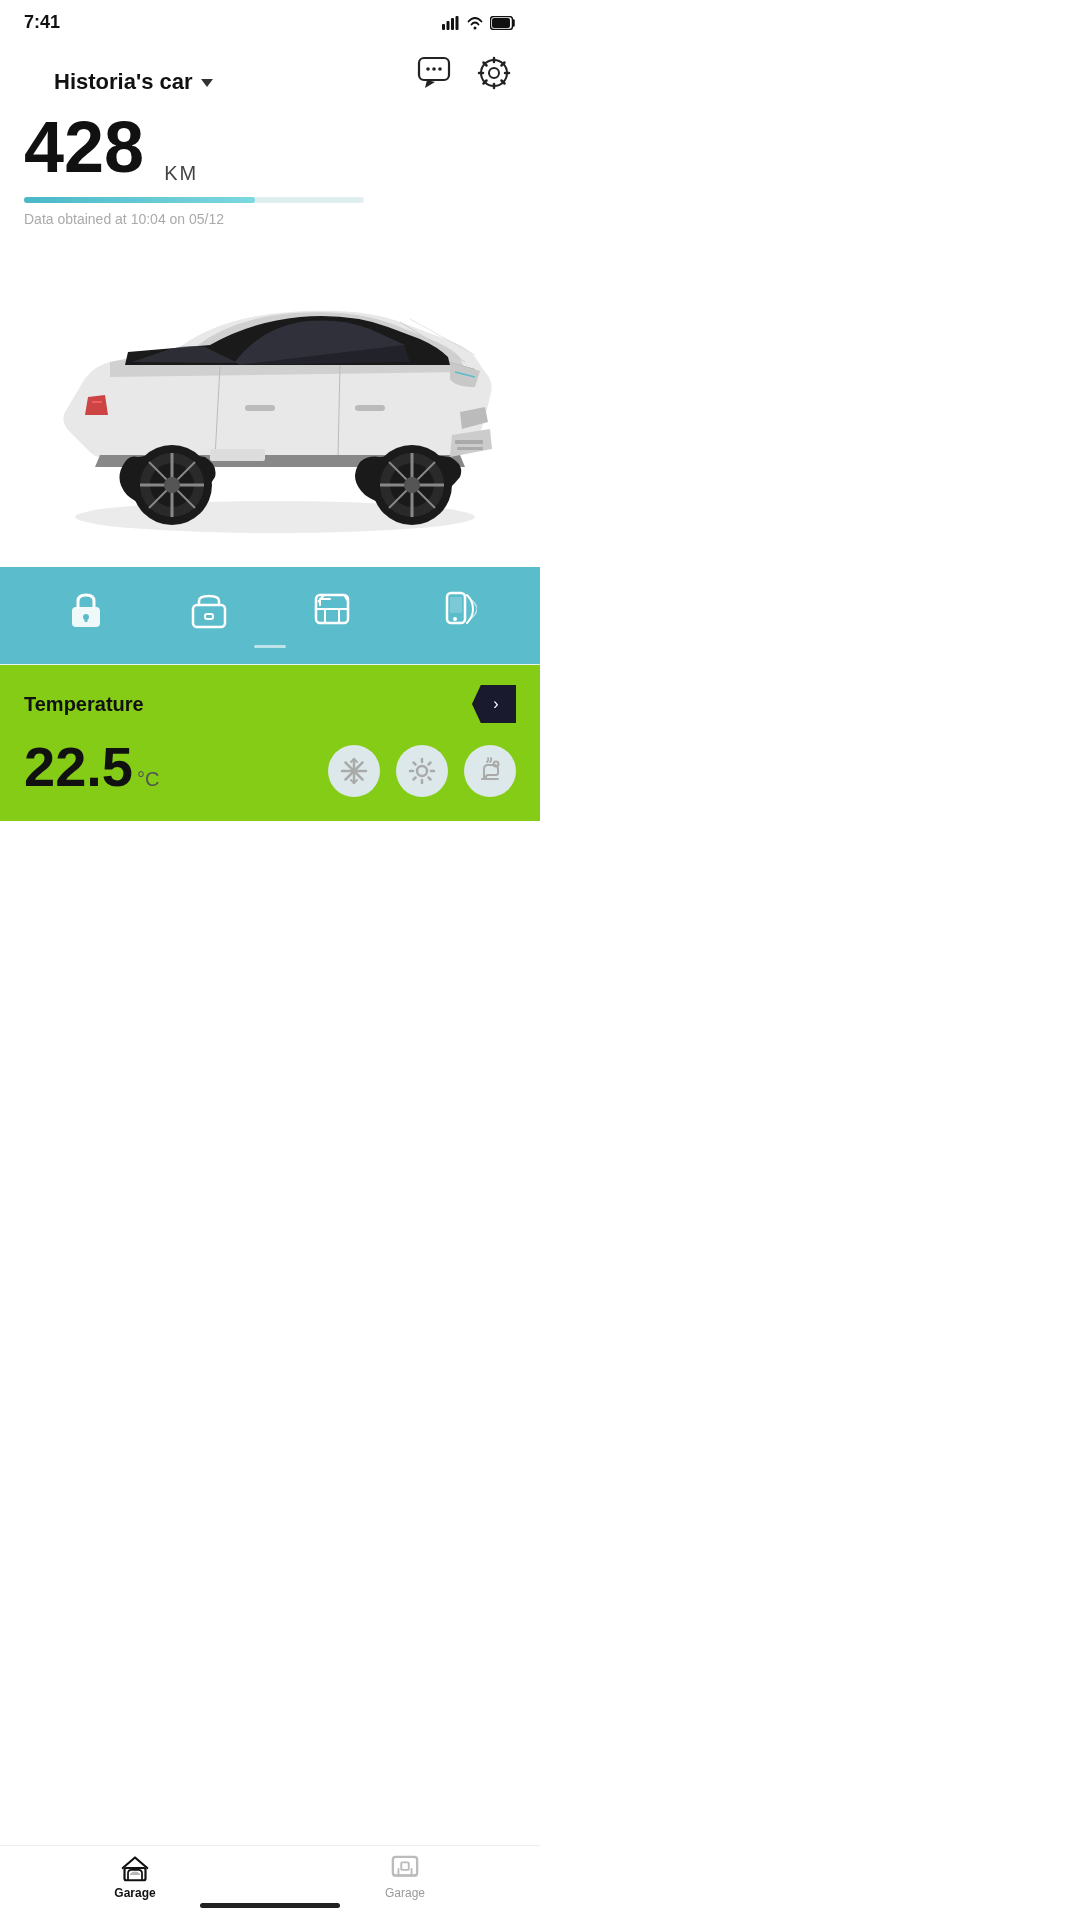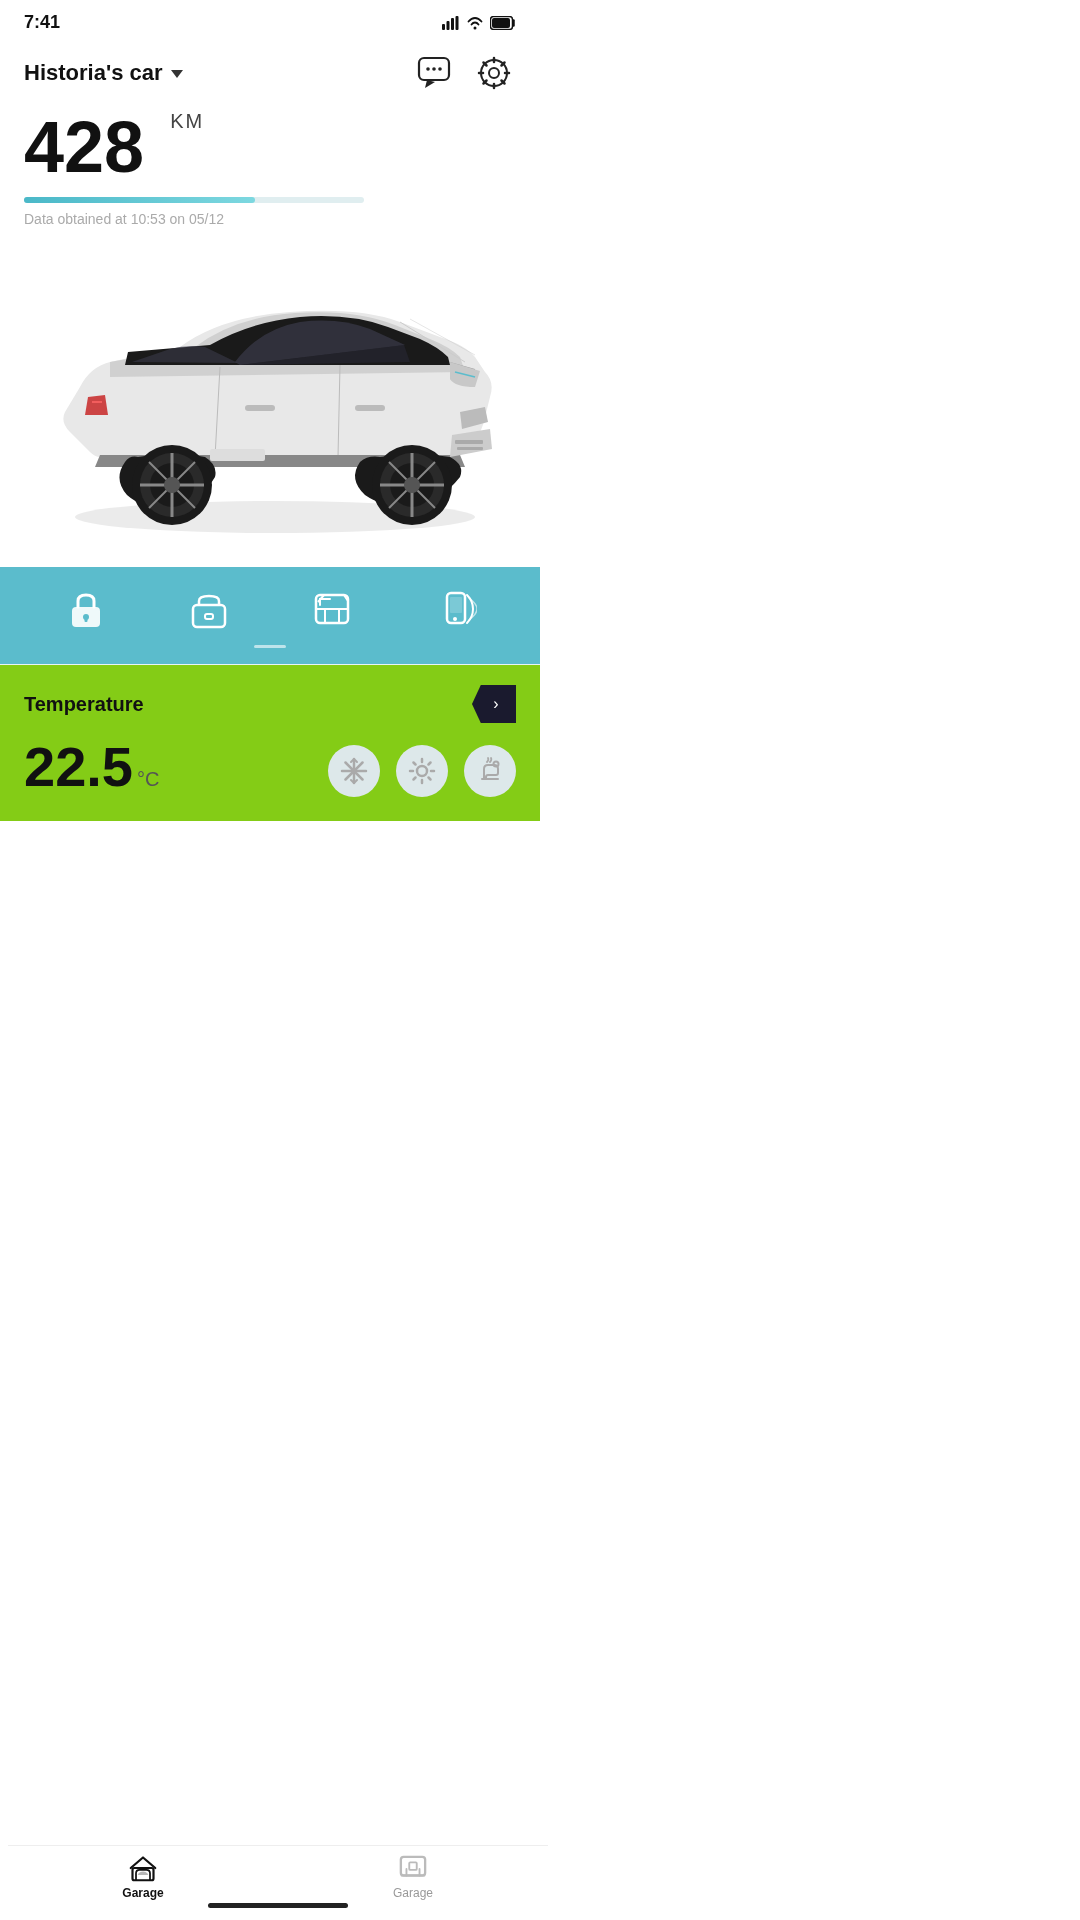--- a/index.html
+++ b/index.html
@@ -28,22 +28,23 @@
     .status-icons {
       display: flex;
       align-items: center;
       gap: 6px;
     }
 
     
     .header {
       display: flex;
       justify-content: space-between;
-      align-items: center;
+      align-items: flex-end;
       padding: 10px 24px 8px;
+      margin-left: 30px;
     }
     .car-title {
       display: flex;
       align-items: center;
       gap: 8px;
       font-size: 22px;
       font-weight: 600;
       color: #111;
       cursor: pointer;
     }
@@ -71,22 +72,22 @@
     
     .range-section {
       padding: 8px 24px 0;
     }
     .range-value {
       font-size: 72px;
       font-weight: 800;
       color: #111;
       line-height: 1;
       display: flex;
-      align-items: flex-start;
-      gap: 26px;
+      align-items: flex-end;
+      gap: 20px;
     }
     .range-unit {
       font-size: 20px;
       font-weight: 500;
       color: #444;
       letter-spacing: 2px;
     }
     .range-bar-container {
       margin: 14px 0 8px;
       height: 6px;
@@ -222,21 +223,21 @@
     }
     .temp-mode-icon svg {
       width: 28px;
       height: 28px;
     }
 
     
     .bottom-nav {
       position: fixed;
       bottom: 0;
-      left: 8px;
+      left: 0;
       width: 540px;
       background: #fff;
       border-top: 1px solid #eee;
       display: flex;
       justify-content: space-around;
       padding: 8px 0 20px;
     }
     .nav-item {
       display: flex;
       flex-direction: column;
@@ -337,21 +338,21 @@
   </div>
 
   <div class="range-section">
     <div class="range-value">
       <span style="font-size:72px;font-weight:800;color:#111;">428</span>
       <span class="range-unit">KM</span>
     </div>
     <div class="range-bar-container">
       <div class="range-bar-fill"></div>
     </div>
-    <div class="range-timestamp">Data obtained at 10:53 on 05/12</div>
+    <div class="range-timestamp">Data obtained at 10:04 on 05/12</div>
   </div>
 
   <div class="car-image-container">
     <svg class="car-svg-wrapper" viewBox="0 0 500 280" xmlns="http://www.w3.org/2000/svg">
 
       <ellipse cx="255" cy="260" rx="200" ry="16" fill="rgba(0,0,0,0.08)"></ellipse>
 
       <path d="M80 200 Q75 200 70 195 L50 175 Q40 165 45 155 L60 130 Q70 110 90 105 L160 90 Q200 60 270 55 Q340 50 380 65 L420 80 Q445 88 455 100 L465 115 Q475 125 470 140 L465 160 Q462 175 455 182 L440 195 Q430 202 415 205 L110 210 Q95 210 80 200 Z" fill="#e8e8e8"></path>
 
       <path d="M175 90 Q215 60 275 56 Q335 52 375 68 L410 82 Q430 90 440 100 L445 115 L90 120 L90 105 Z" fill="#d0d0d0"></path>

